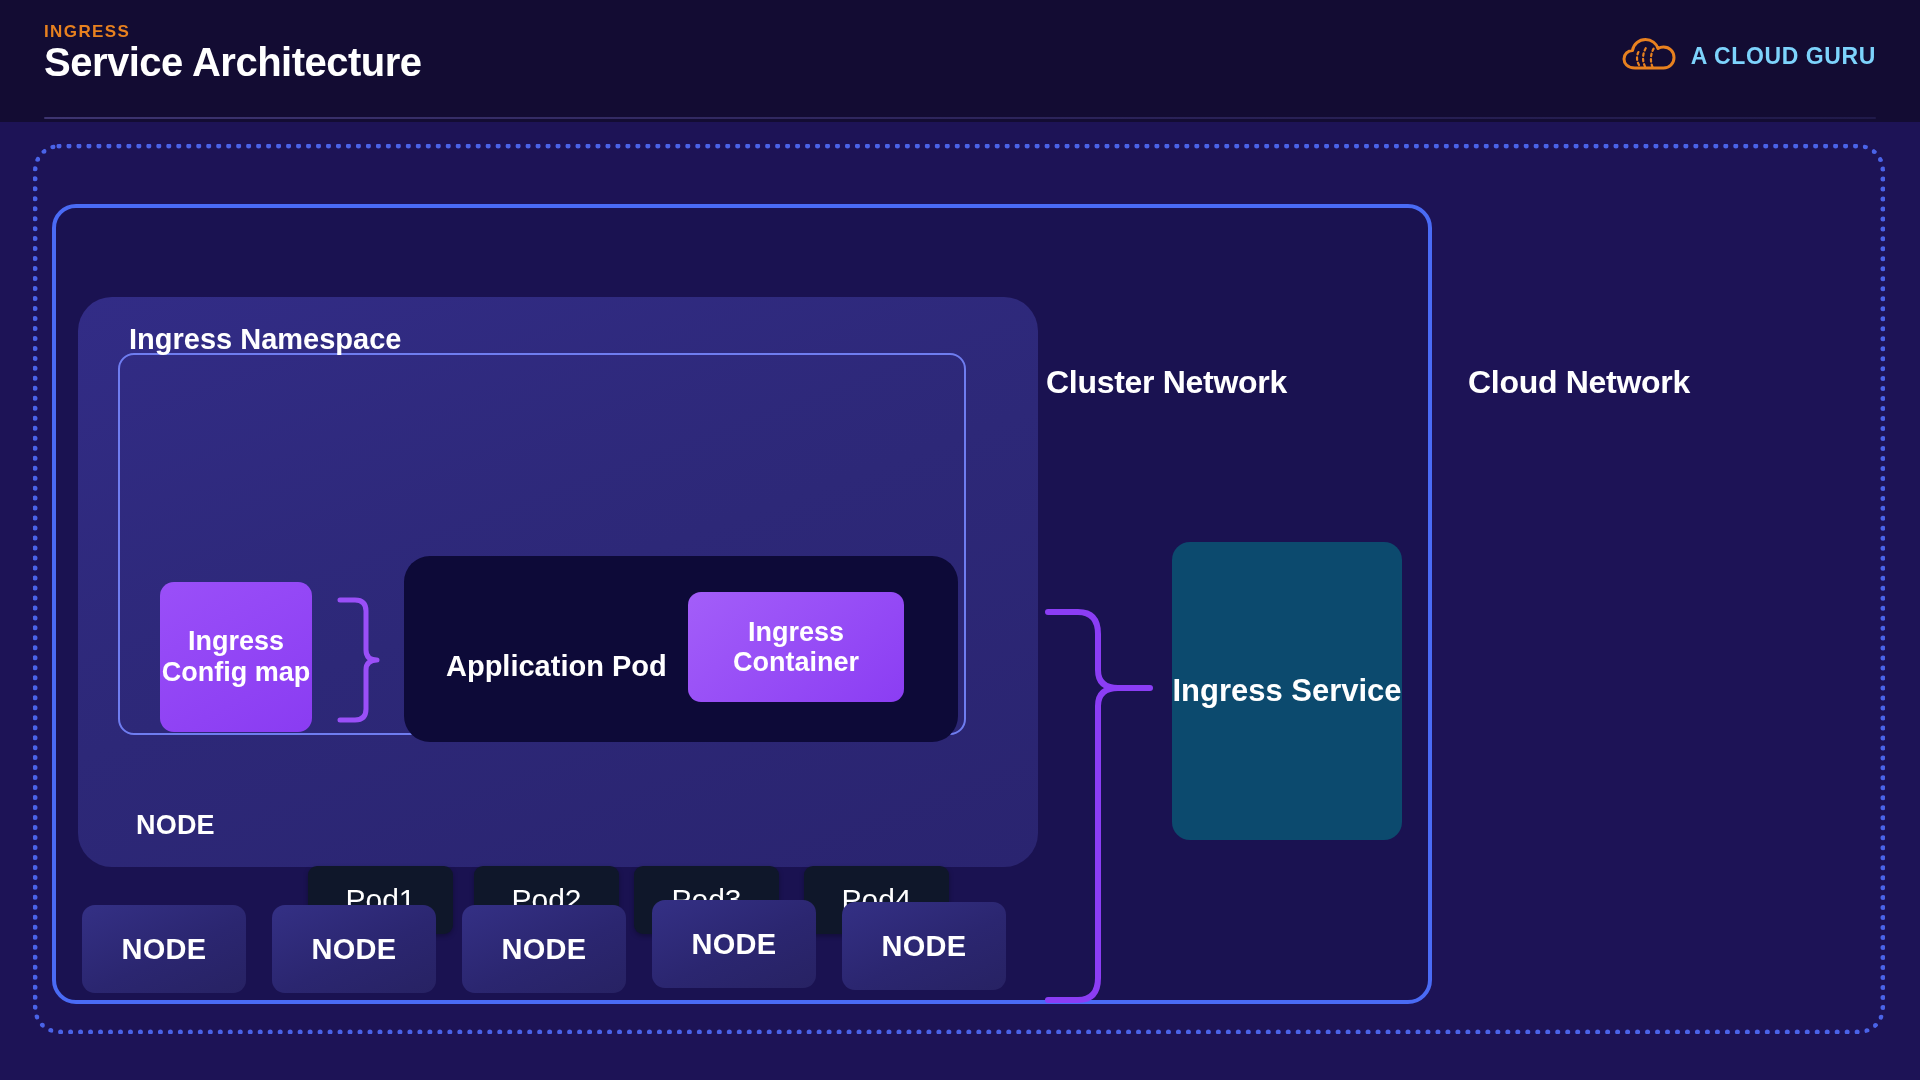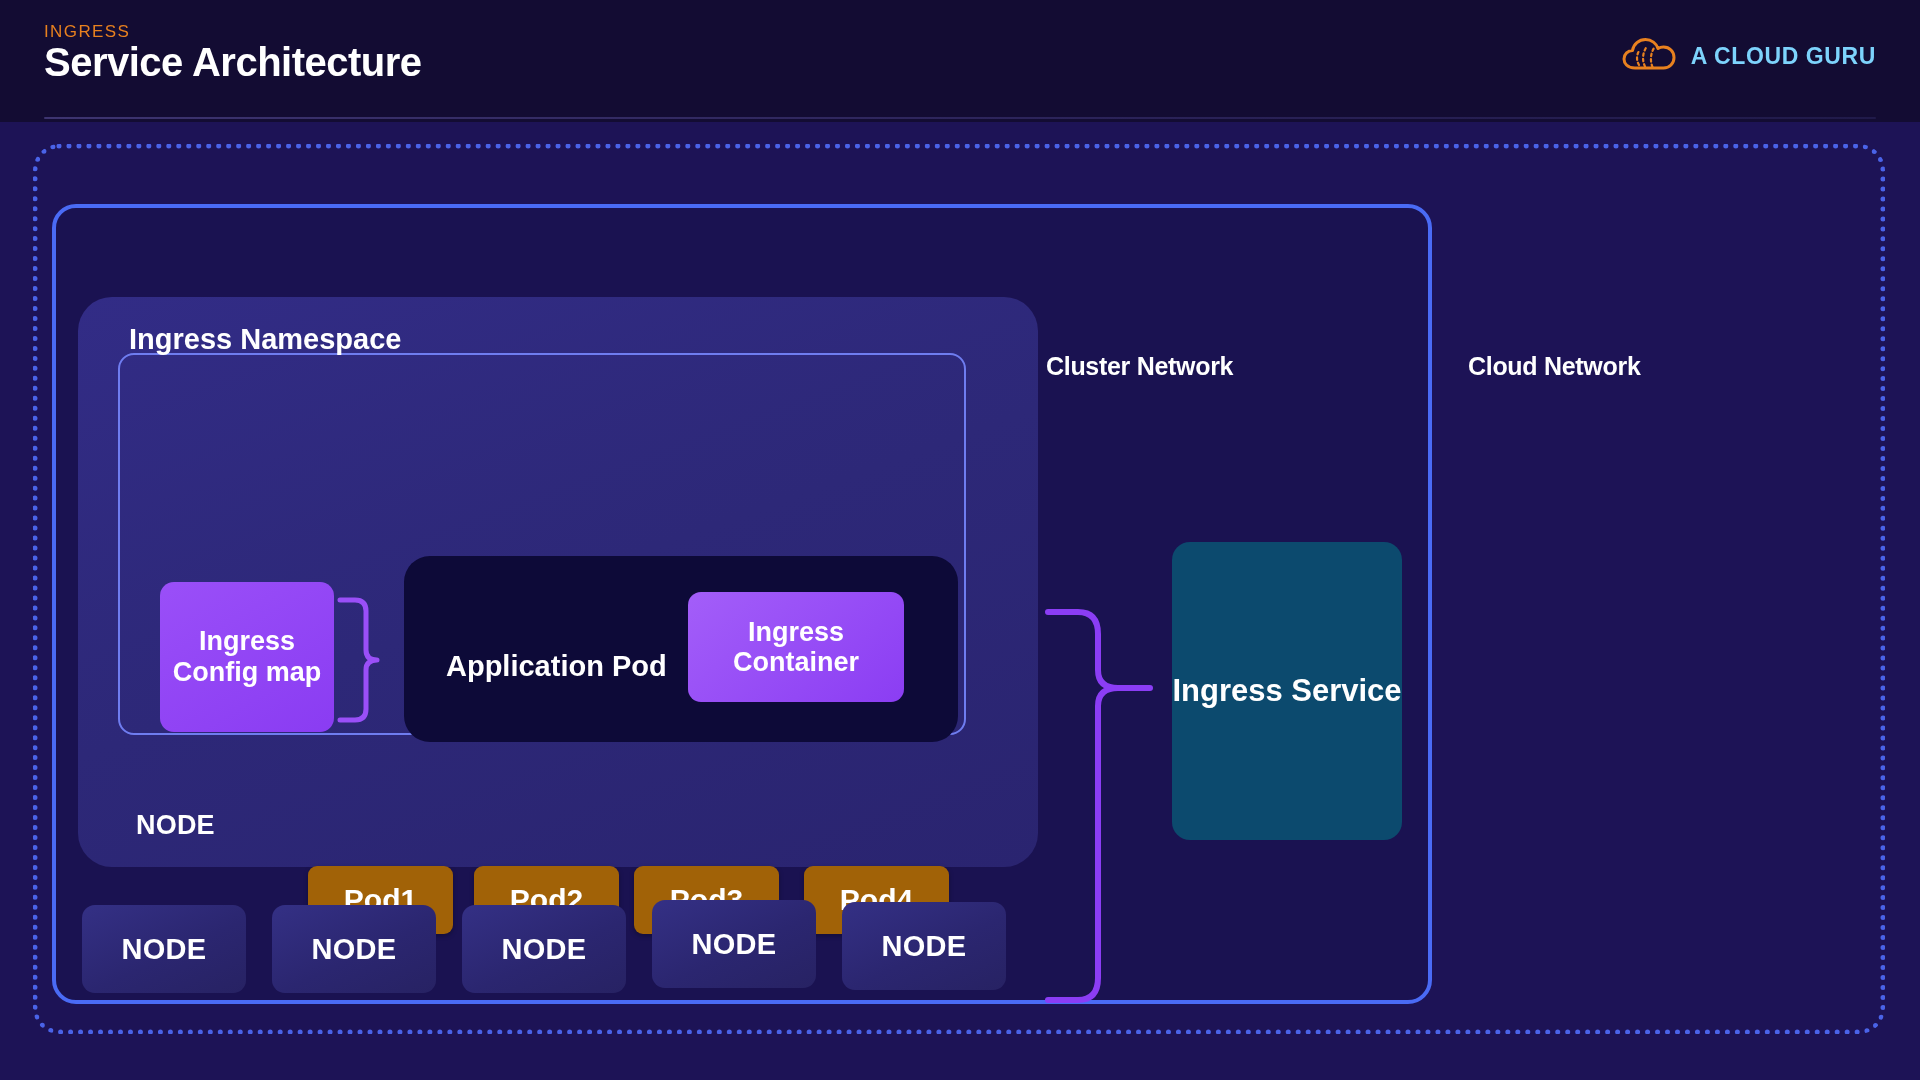--- a/index.html
+++ b/index.html
@@ -21,21 +21,21 @@
     left: 0; top: 0;
     width: 1920px;
     height: 122px;
     background: #130c33;
     box-sizing: border-box;
   }
   .header-eyebrow {
     position: absolute;
     left: 44px; top: 22px;
     font-size: 17px;
-    font-weight: normal;
+    font-weight: bold;
     letter-spacing: 1.4px;
     color: #e8811f;
   }
   .header-title {
     position: absolute;
     left: 44px; top: 40px;
     font-size: 40px;
     font-weight: bold;
     letter-spacing: -0.5px;
     color: #ffffff;
@@ -89,24 +89,25 @@
     width: 1380px;
     height: 800px;
     border: 4px solid #4a6bf5;
     border-radius: 24px;
     box-sizing: border-box;
     background: rgba(24,17,72,0.35);
   }
 
   .net-label {
     position: absolute;
-    font-size: 25px;
+    font-size: 32px;
     font-weight: bold;
     color: #ffffff;
     letter-spacing: -0.3px;
+    margin-top: 12px;
   }
   .net-label.cluster { left: 1046px; top: 230px; }
   .net-label.cloud   { left: 1468px; top: 230px; }
 
   
   .node-main {
     position: absolute;
     left: 78px; top: 175px;
     width: 960px;
     height: 570px;
@@ -137,21 +138,21 @@
     left: 51px; top: 26px;
     font-size: 29px;
     font-weight: bold;
     color: #ffffff;
   }
 
   
   .configmap {
     position: absolute;
     left: 160px; top: 460px;
-    width: 174px;
+    width: 152px;
     height: 150px;
     background: linear-gradient(150deg, #9a4ff8 0%, #8a3cf2 100%);
     border-radius: 14px;
     display: flex;
     align-items: center;
     justify-content: center;
     text-align: center;
     color: #ffffff;
     font-size: 27px;
     font-weight: bold;
@@ -189,28 +190,28 @@
     text-align: center;
     color: #ffffff;
     font-size: 27px;
     font-weight: bold;
     line-height: 1.12;
   }
 
   
   .pod {
     position: absolute;
-    background: #a16207;
+    background: #0f172a;
     border-radius: 9px;
     display: flex;
     align-items: center;
     justify-content: center;
     color: #ffffff;
     font-size: 30px;
-    font-weight: bold;
+    font-weight: normal;
     box-shadow: 0 2px 5px rgba(0,0,0,0.3);
   }
 
   
   .node-small {
     position: absolute;
     background: linear-gradient(155deg, #343085 0%, #2b2670 55%, #272263 100%);
     border-radius: 13px;
     display: flex;
     align-items: center;

